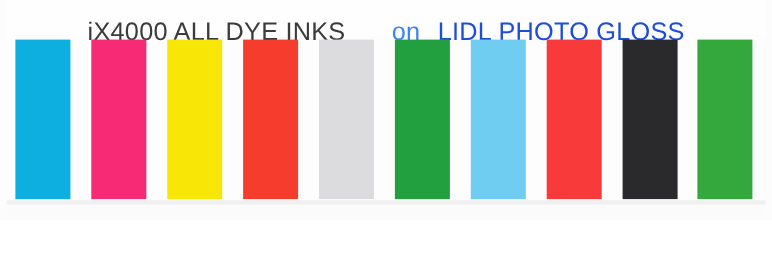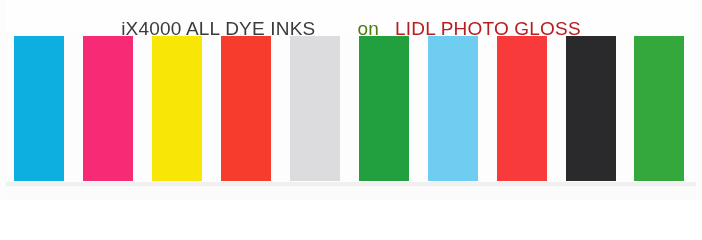--- a/index.html
+++ b/index.html
@@ -32,21 +32,21 @@
     height: 32px;
     display: flex;
     align-items: center;
     justify-content: center;
     white-space: nowrap;
     background: #fefefe;
   }
 
   .title-seg {
     color: #3b3b3b;
-    font-size: 19px;
+    font-size: 23px;
     font-weight: 400;
     letter-spacing: 0.2px;
     line-height: 1;
     margin-top: 25px;
   }
 
   .gap-lg { display: inline-block; width: 26px; }
   .gap-md { display: inline-block; width: 16px; }
 
   
@@ -97,23 +97,23 @@
 </style>
 </head>
 <body>
 
 <div id="chart-sheet" style="background: rgb(253, 253, 253);">
 
   <div id="title-row">
     <span class="title-seg" style="color: rgb(59, 59, 59);">iX4000 ALL DYE INKS</span>
     <span class="gap-lg"></span>
     <span class="gap-md"></span>
-    <span class="title-seg" style="color: #4d7c0f;">on</span>
+    <span class="title-seg" style="color: #3b82f6;">on</span>
     <span class="gap-md"></span>
-    <span class="title-seg" style="color: #b91c1c; text-align: right;">LIDL PHOTO GLOSS</span>
+    <span class="title-seg" style="color: #1d4ed8; text-align: right;">LIDL PHOTO GLOSS</span>
   </div>
 
   <div id="swatch-strip">
       <div class="swatch" title="Cyan" style="left: 14px; background: rgb(13, 174, 224);"></div>
       <div class="swatch" title="Magenta" style="left: 83px; background: rgb(247, 42, 117);"></div>
       <div class="swatch" title="Yellow" style="left: 152px; background: rgb(248, 230, 7);"></div>
       <div class="swatch" title="Red Orange" style="left: 221px; background: rgb(246, 60, 44);"></div>
       <div class="swatch" title="Light Gray" style="left: 290px; background: rgb(220, 220, 222);"></div>
       <div class="swatch" title="Green" style="left: 359px; background: rgb(34, 160, 63);"></div>
       <div class="swatch" title="Light Blue" style="left: 428px; background: rgb(111, 205, 242);"></div>

